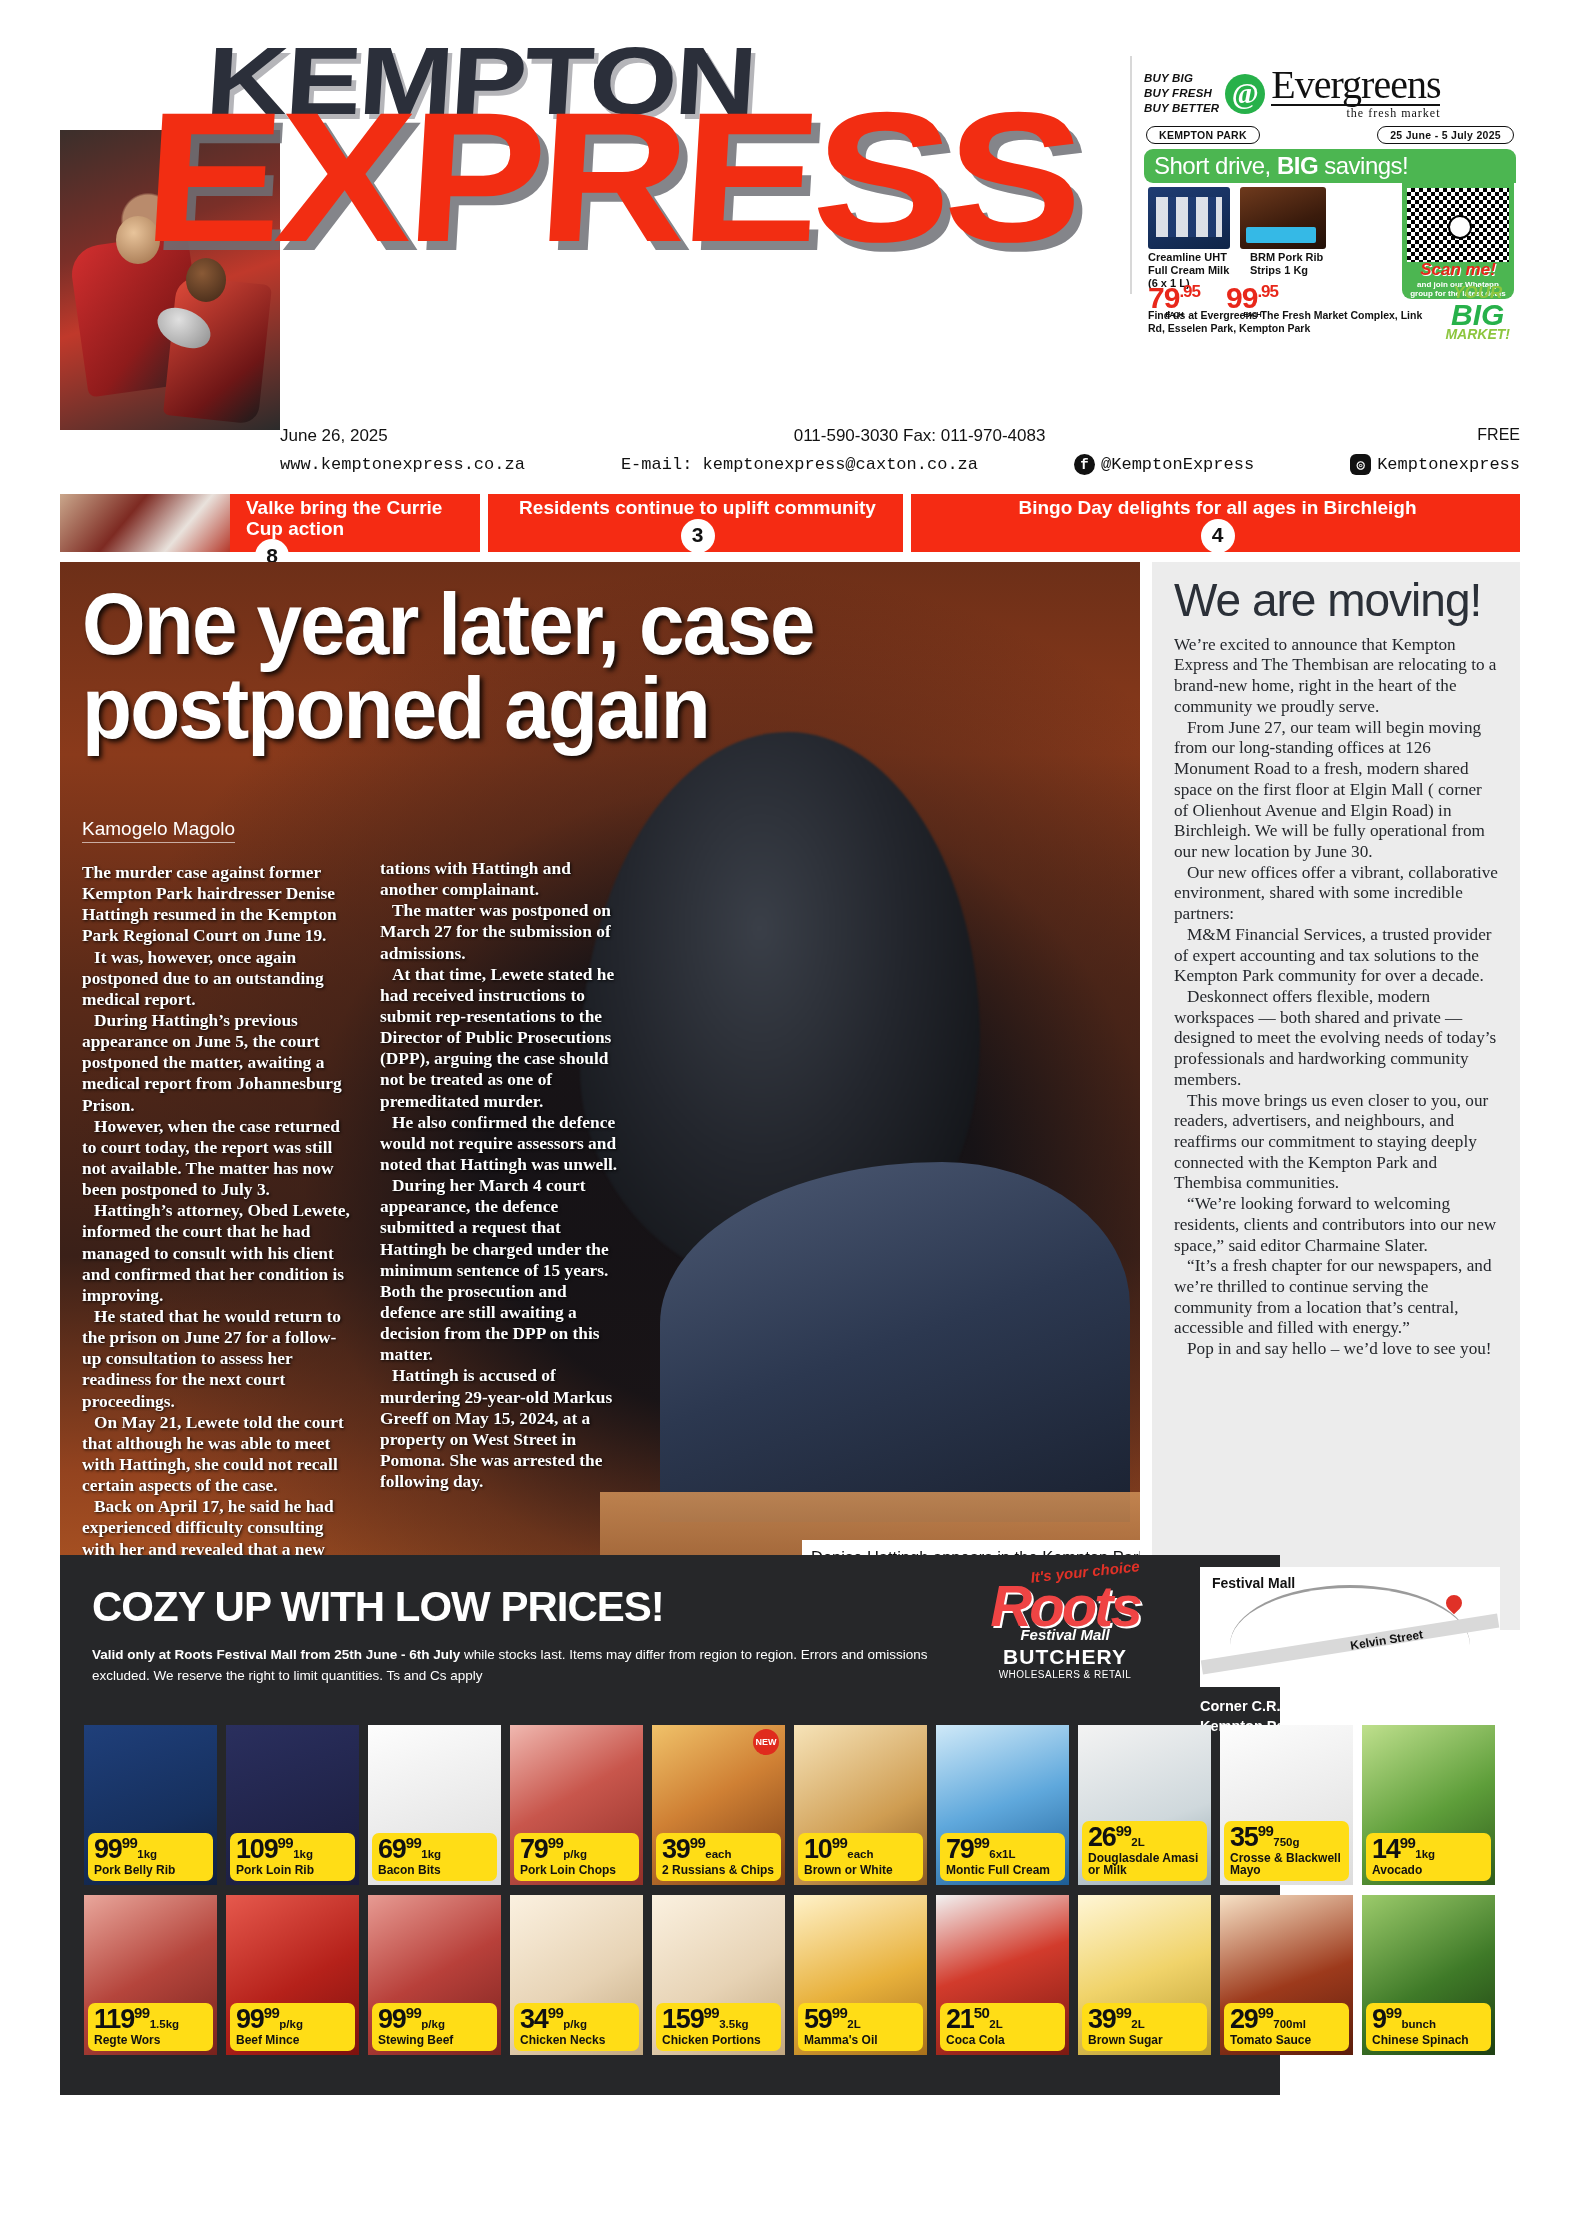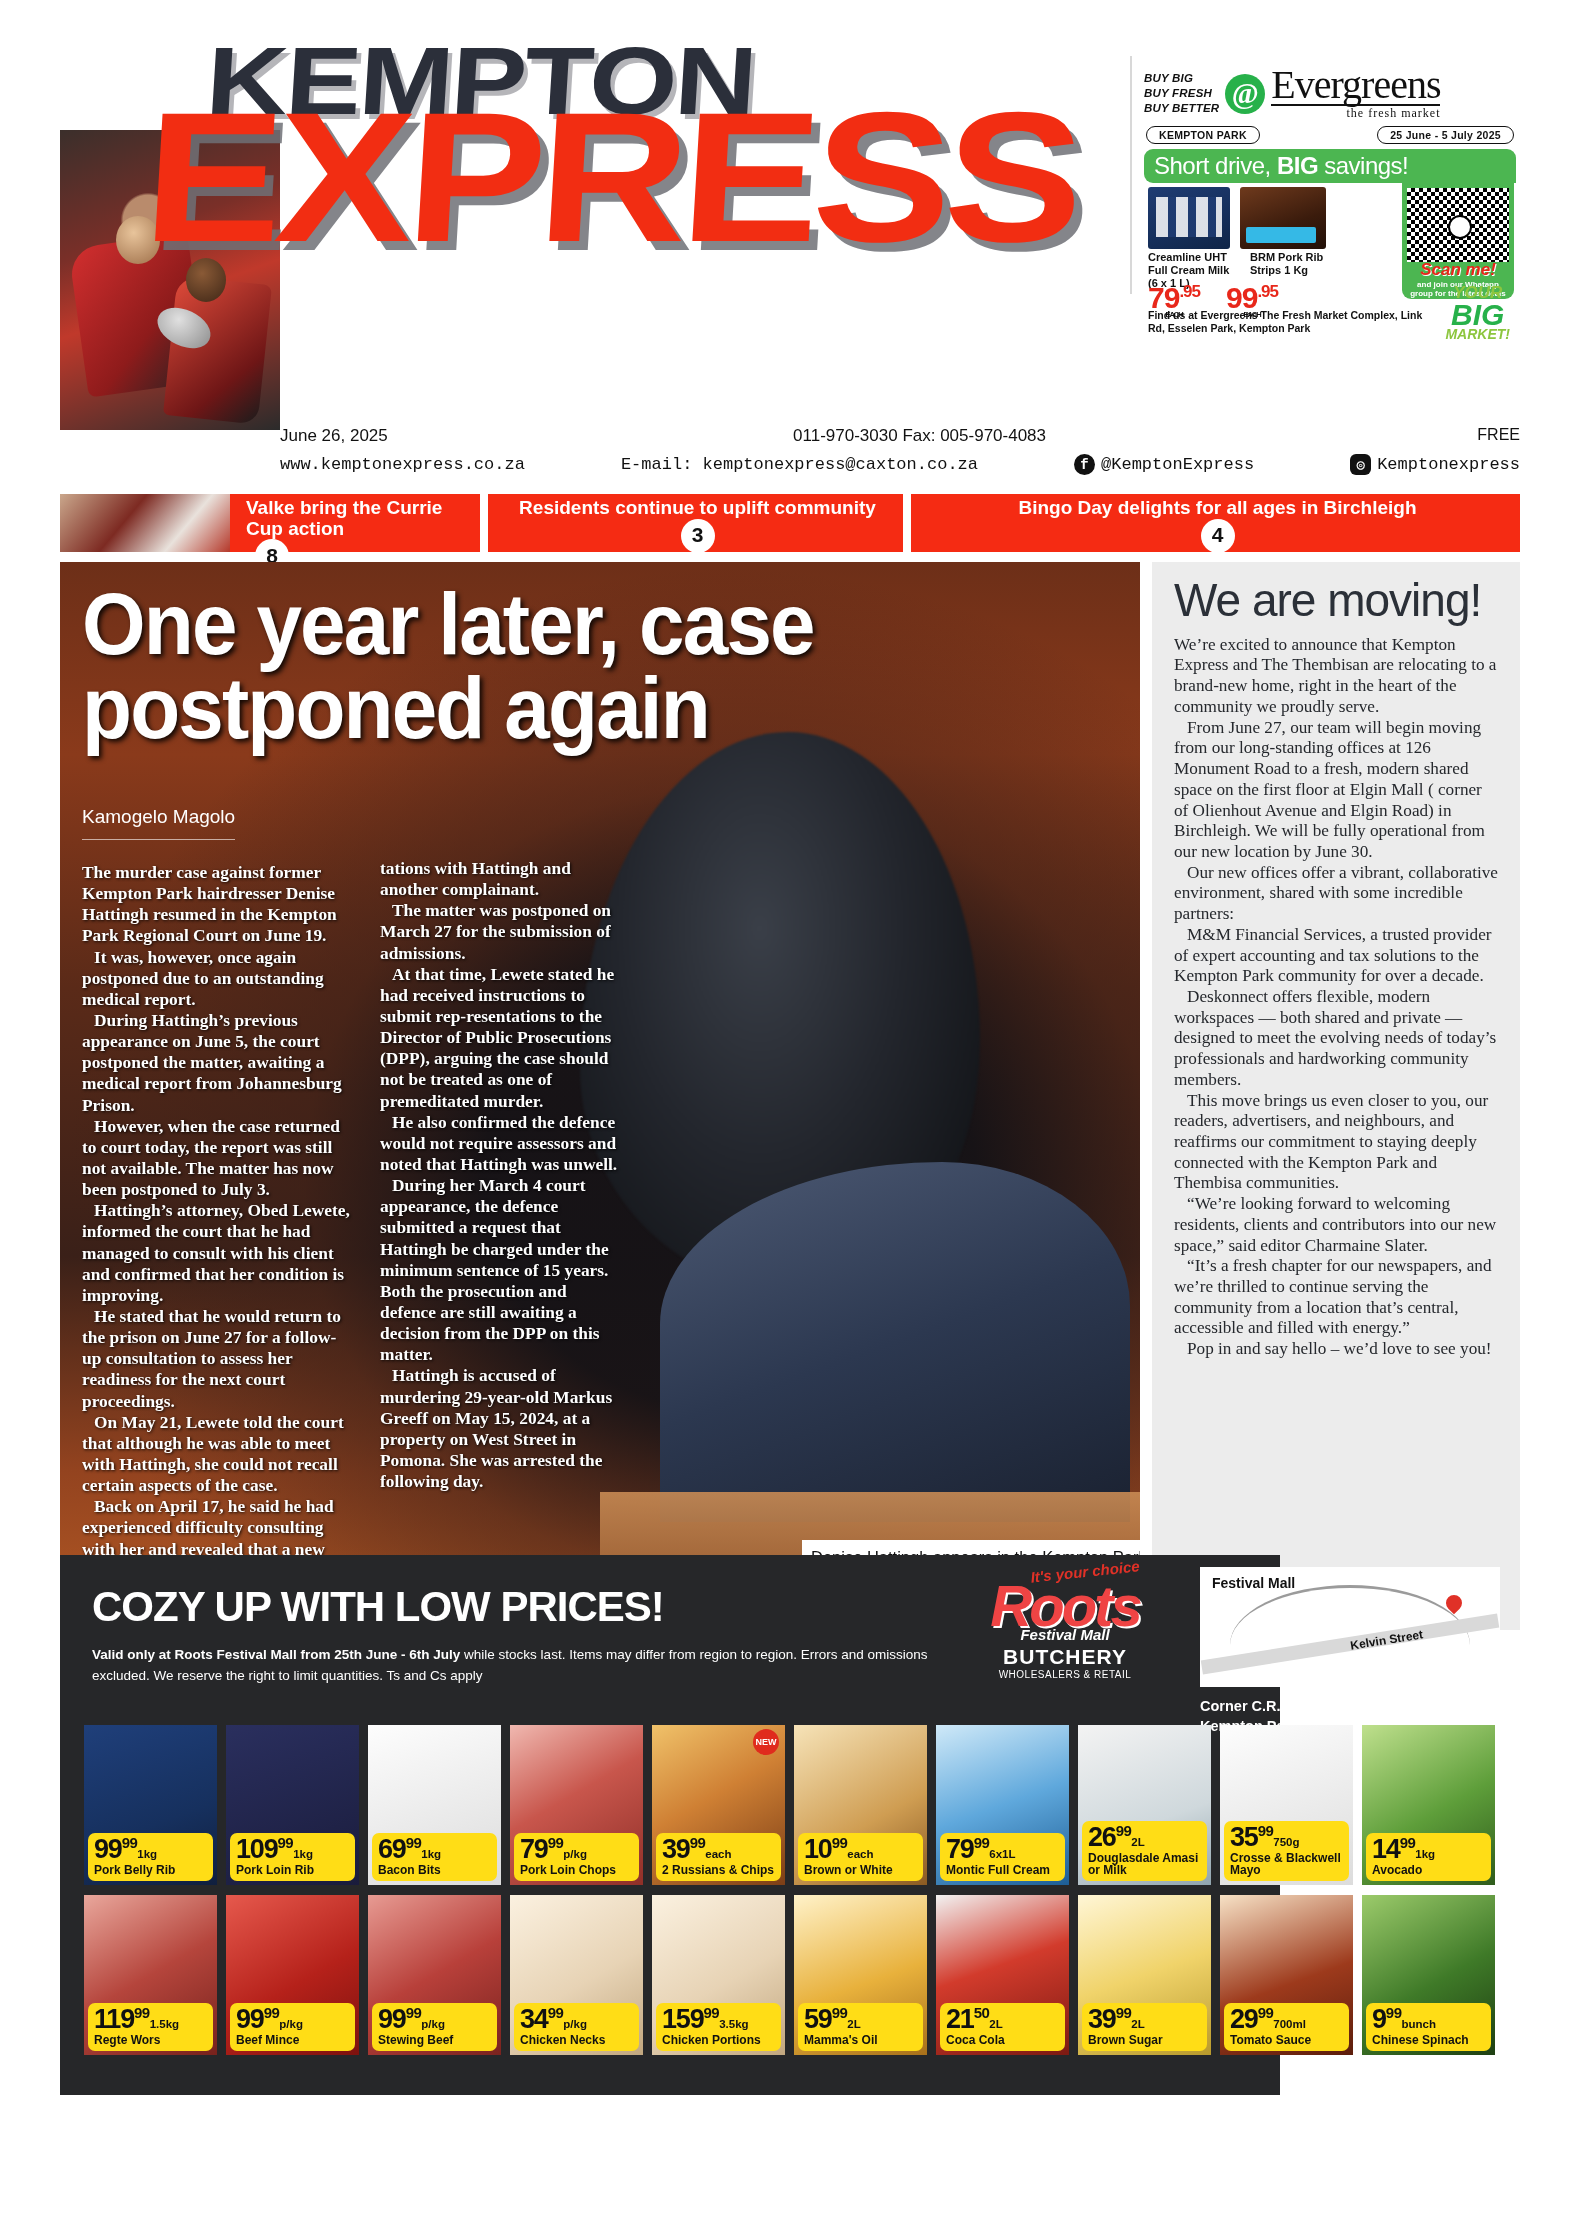--- a/index.html
+++ b/index.html
@@ -182,22 +182,22 @@
     background: linear-gradient(180deg,#c98b54 0%, #8a4f26 100%); opacity:.9;
   }
   .headline {
     position:absolute; left: 22px; top: 20px; width: 1010px;
     color:#fff; font-weight: 700; font-size: 88px; line-height: .96;
     letter-spacing: -2px; transform: scaleX(.93); transform-origin: left top;
     text-shadow: 3px 3px 6px rgba(0,0,0,.85);
     font-family: "Liberation Sans", sans-serif;
   }
   .byline {
-    position:absolute; left: 22px; top: 244px; color:#fff; font-size: 19px;
-    border-bottom: 1px solid rgba(255,255,255,.6); padding-bottom: 11px;
+    position:absolute; left: 22px; top: 256px; color:#fff; font-size: 19px;
+    border-bottom: 1px solid rgba(255,255,255,.6); padding-bottom: 2px;
   }
   .col {
     position:absolute; color:#fff; font-family:"Liberation Serif", serif;
     font-size: 17.4px; line-height: 1.215; font-weight: 700;
     text-shadow: 1px 1px 3px rgba(0,0,0,.9);
   }
   .col p { text-indent: 12px; margin: 0; }
   .col p.first { text-indent: 0; }
   .col1 { left: 22px; top: 300px; width: 268px; }
   .col2 { left: 320px; top: 296px; width: 238px; }
@@ -351,21 +351,21 @@
           <div class="y">YOUR</div>
           <div class="b">BIG</div>
           <div class="m">MARKET!</div>
         </div>
       </div>
     </div>
 
     <div class="contact">
       <div class="row1">
         <span>June 26, 2025</span>
-        <span>011-970-3030 Fax: 005-970-4083</span>
+        <span>011-590-3030 Fax: 011-970-4083</span>
         <span class="free">FREE</span>
       </div>
       <div class="row2">
         <span>www.kemptonexpress.co.za</span>
         <span>E-mail:  kemptonexpress@caxton.co.za</span>
         <span class="soc">
           <span class="ico-fb">f</span>
           <span>@KemptonExpress</span>
         </span>
         <span class="soc">

